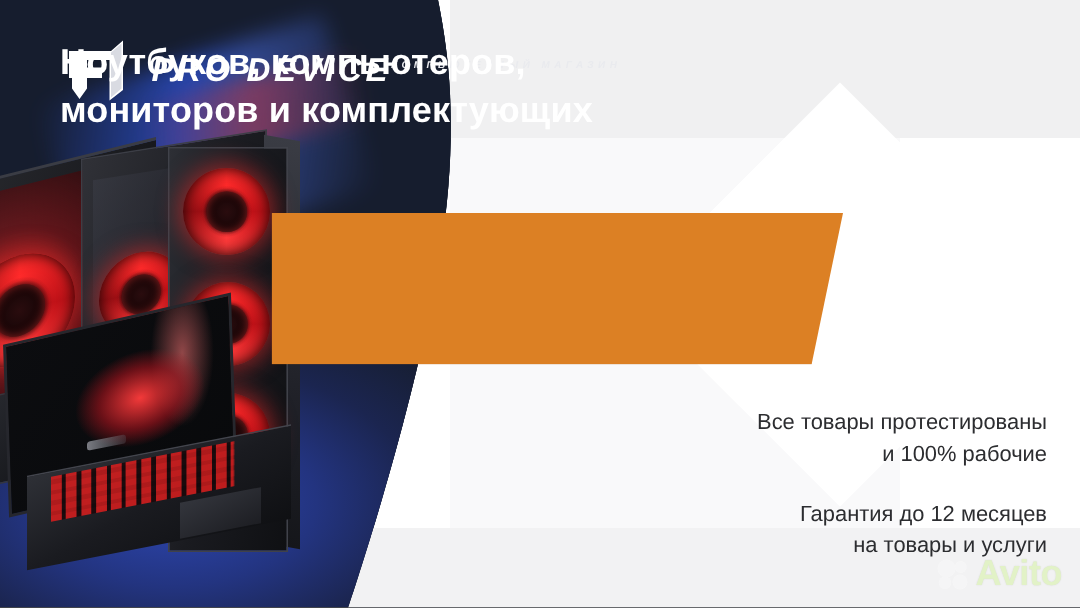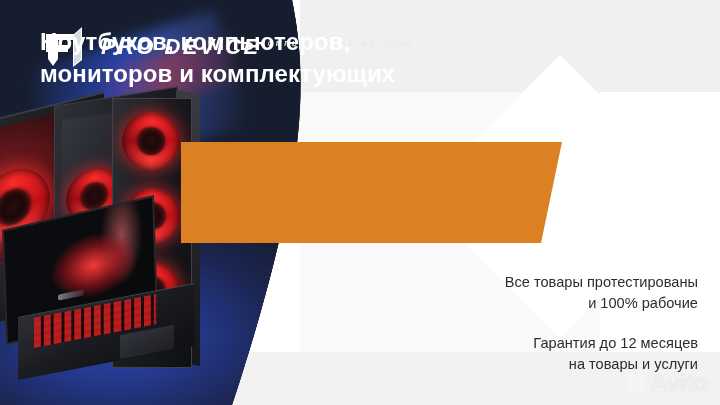--- a/index.html
+++ b/index.html
@@ -214,21 +214,21 @@
   .copy .gap{height:20px;}
 
   
   .avito{
     position:absolute;right:12px;bottom:8px;
     display:flex;align-items:center;gap:4px;
     opacity:.30;
   }
   .avito-dots{width:22px;height:22px;}
   .avito-word{
-    font-size:24px;font-weight:bold;color:#e5e5e5;
+    font-size:24px;font-weight:bold;color:#bef264;
     letter-spacing:-.3px;
     text-shadow:0 0 1px rgba(120,120,120,.8);
   }
 </style>
 </head>
 <body>
 
 <div id="ad">
 
   <div class="white-panel">

